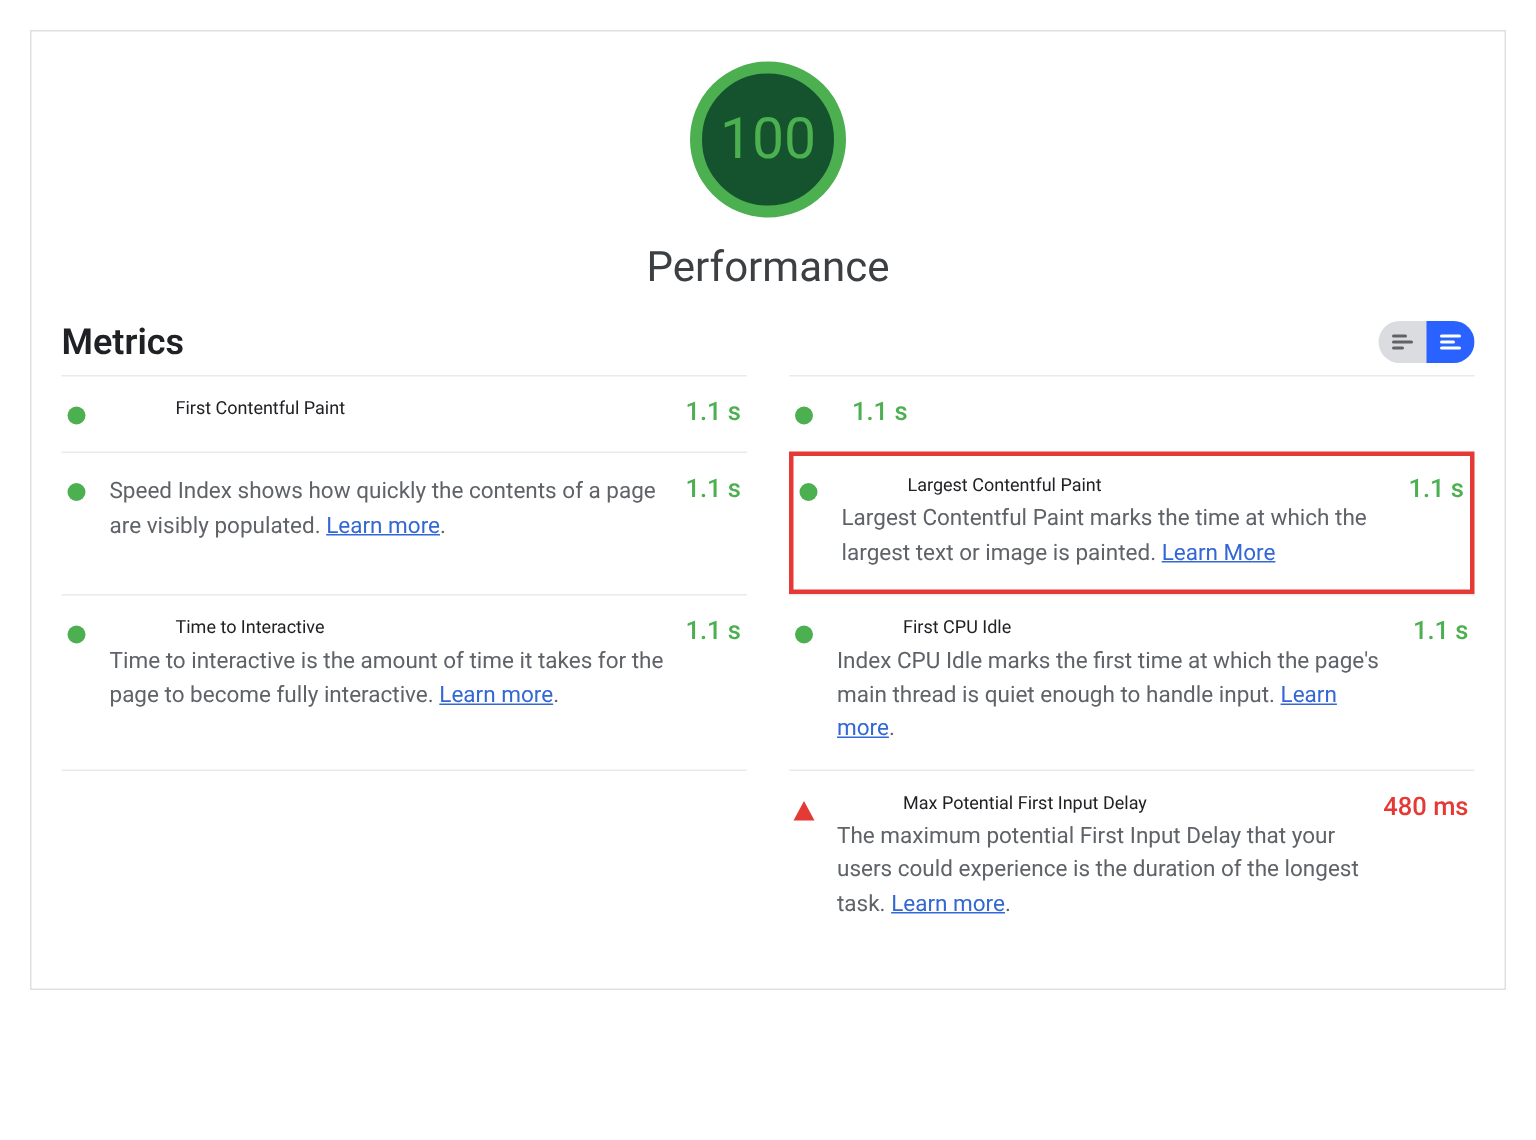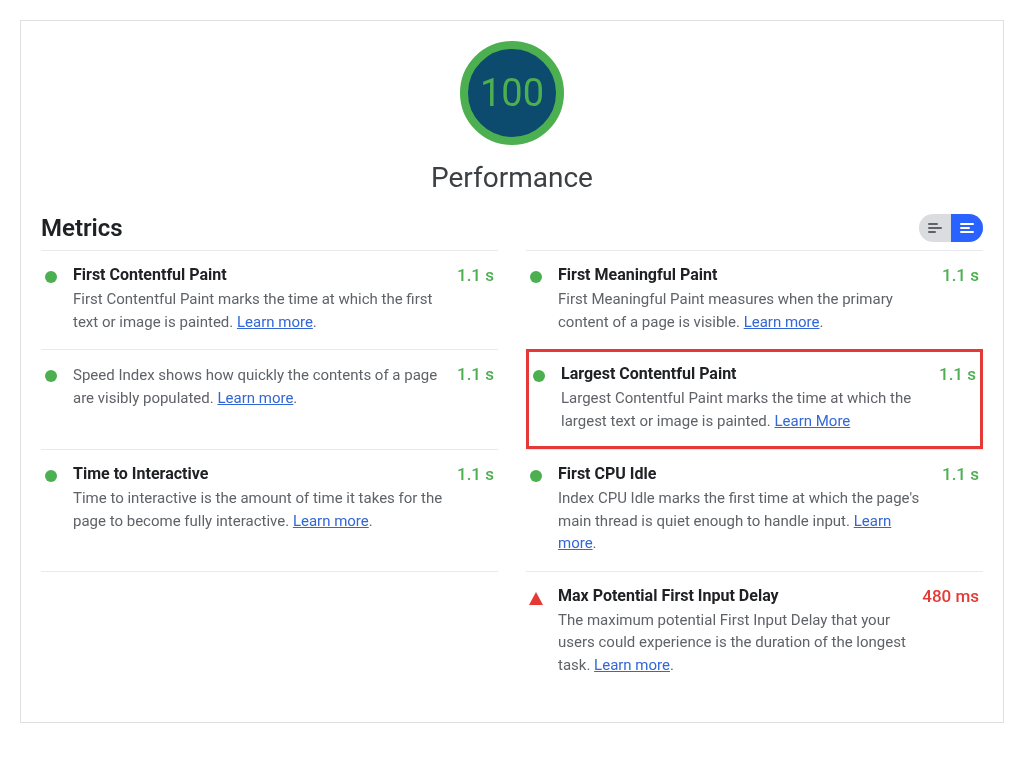--- a/index.html
+++ b/index.html
@@ -21,21 +21,21 @@
     }
     .score-section {
       text-align: center;
       margin-bottom: 20px;
     }
     .score-circle {
       width: 104px;
       height: 104px;
       border-radius: 50%;
       border: 8px solid #4caf50;
-      background: #0c4a6e;
+      background: #14532d;
       display: inline-flex;
       align-items: center;
       justify-content: center;
       margin-bottom: 12px;
     }
     .score-value {
       font-size: 38px;
       font-weight: 400;
       color: #4caf50;
     }
@@ -126,24 +126,25 @@
       border-right: 7px solid transparent;
       border-bottom: 13px solid #e53935;
       display: block;
       margin-left: -1px;
     }
     .metric-content {
       flex: 1;
       min-width: 0;
     }
     .metric-title {
-      font-size: 16px;
-      font-weight: 700;
+      font-size: 12px;
+      font-weight: 400;
       color: #202124;
       margin-bottom: 4px;
+      margin-left: 44px;
     }
     .metric-desc {
       font-size: 15px;
       color: #5f6368;
       line-height: 1.5;
     }
     .learn-link {
       color: #3367d6;
       text-decoration: underline;
       cursor: pointer;
@@ -198,33 +199,28 @@
   </div>
 
   <div class="metrics-grid">
 
     <div class="metric-cell">
       <div class="metric-indicator">
           <span class="dot"></span>
         </div>
       <div class="metric-content">
         <div class="metric-title">First Contentful Paint</div>
-        <div class="metric-desc"><span>First Contentful Paint marks the time at which the first text or image is painted. </span><span class="learn-link">Learn more</span><span>.</span></div>
-      </div>
-      <div class="metric-value">1.1 s</div>
-    </div>
-
-    <div class="metric-cell">
-      <div class="metric-indicator">
-          <span class="dot"></span>
-        </div>
-      <div class="metric-content">
-        <div class="metric-title">First Meaningful Paint</div>
-        <div class="metric-desc"><span>First Meaningful Paint measures when the primary content of a page is visible. </span><span class="learn-link">Learn more</span><span>.</span></div>
-      </div>
+      </div>
+      <div class="metric-value">1.1 s</div>
+    </div>
+
+    <div class="metric-cell">
+      <div class="metric-indicator">
+          <span class="dot"></span>
+        </div>
       <div class="metric-value">1.1 s</div>
     </div>
 
     <div class="metric-cell">
       <div class="metric-indicator">
           <span class="dot"></span>
         </div>
       <div class="metric-content">
         <div class="metric-desc"><span>Speed Index shows how quickly the contents of a page are visibly populated. </span><span class="learn-link">Learn more</span><span>.</span></div>
       </div>

